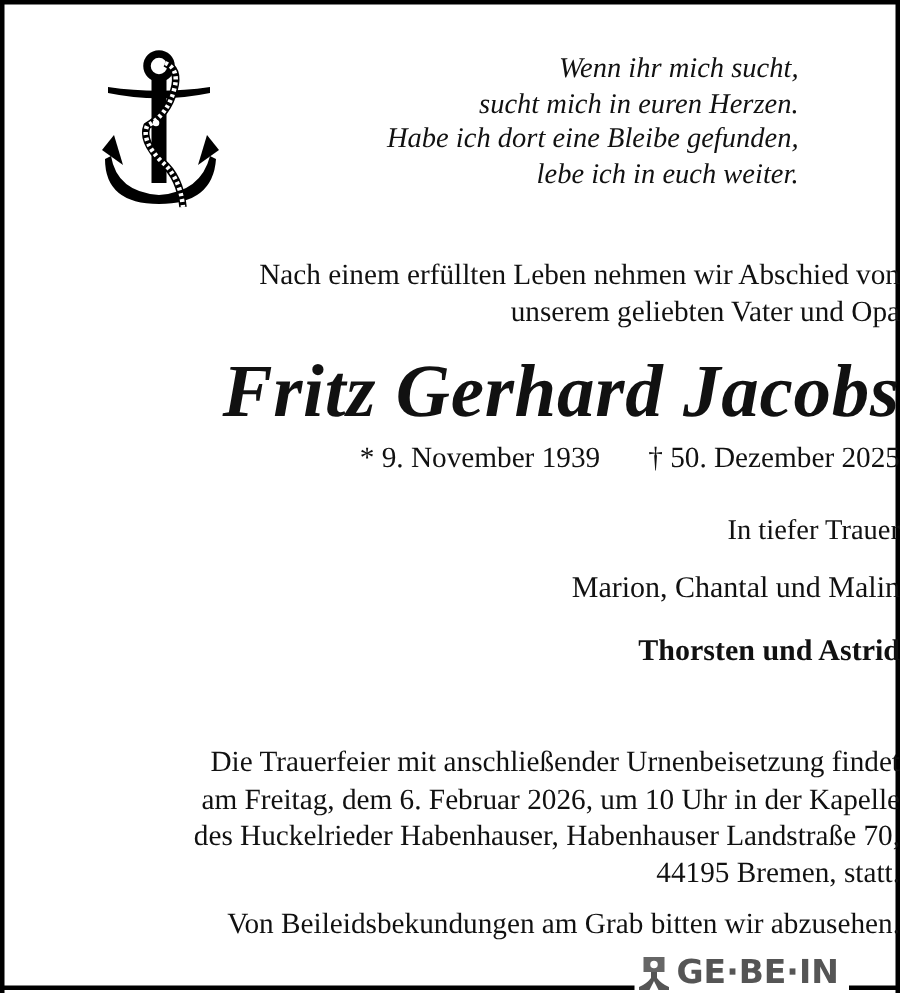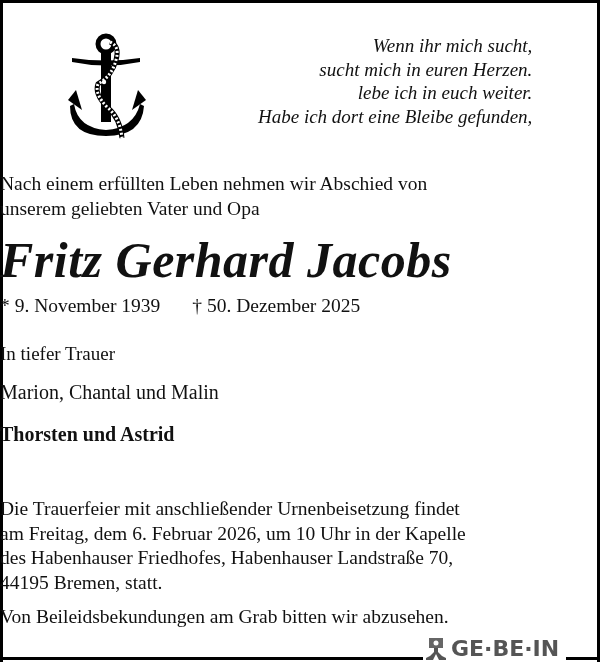--- a/index.html
+++ b/index.html
@@ -52,21 +52,21 @@
       line-height: 23.5px;
       color: #111;
       text-align: right;
     }
     .poem div { white-space: nowrap; }
 
     .center {
       position: absolute;
       left: 0;
       width: 600px;
-      text-align: left;
+      text-align: right;
       white-space: nowrap;
     }
     .intro {
       top: 171px;
       font-size: 19.5px;
       line-height: 25px;
     }
     .name {
       top: 228px;
       font-size: 50px;
@@ -152,22 +152,22 @@
   <path d="M78 68 L70 58 L64 78 Z" fill="#000"></path>
 
   <path d="M42 10 Q52 14 48 28 Q44 44 30 52 Q26 62 40 76 Q52 86 54 106" fill="none" stroke="#000" stroke-width="5"></path>
   <path d="M42 10 Q52 14 48 28 Q44 44 30 52 Q26 62 40 76 Q52 86 54 106" fill="none" stroke="#fff" stroke-width="3" stroke-dasharray="2 2"></path>
   <circle cx="36" cy="50" r="2.2" fill="#fff"></circle>
 </svg>
 
 <div class="poem">
   <div>Wenn ihr mich sucht,</div>
   <div>sucht mich in euren Herzen.</div>
+  <div>Habe ich dort eine Bleibe gefunden,</div>
   <div>lebe ich in euch weiter.</div>
-  <div>Habe ich dort eine Bleibe gefunden,</div>
 </div>
 
 <div class="center intro">
   <div>Nach einem erfüllten Leben nehmen wir Abschied von</div>
   <div>unserem geliebten Vater und Opa</div>
 </div>
 
 <div class="center name">Fritz Gerhard Jacobs</div>
 
 <div class="center dates">
@@ -178,21 +178,21 @@
 
 <div class="center fam1">Marion, Chantal und Malin</div>
 
 <div class="center fam2">
   <div>Thorsten und Astrid</div>
 </div>
 
 <div class="center ceremony">
   <div>Die Trauerfeier mit anschließender Urnenbeisetzung findet</div>
   <div>am Freitag, dem 6. Februar 2026, um 10 Uhr in der Kapelle</div>
-  <div>des Habenhauser Friedhofes, Habenhauser Landstraße 70,</div>
+  <div>des Huckelrieder Habenhauser, Habenhauser Landstraße 70,</div>
   <div>44195 Bremen, statt.</div>
 </div>
 
 <div class="center condolence">Von Beileidsbekundungen am Grab bitten wir abzusehen.</div>
 
 <div class="logo">
   <svg class="logo-icon" viewBox="0 0 22 22" xmlns="http://www.w3.org/2000/svg">
     <rect x="4" y="0" width="14" height="10" fill="#666"></rect>
     <circle cx="11" cy="5" r="2.5" fill="#fff"></circle>
     <path d="M9 10 L13 10 L13 14 Q16 18 21 20 L21 22 L14 22 Q12 18 11 16 Q10 18 8 22 L1 22 L1 20 Q6 18 9 14 Z" fill="#555"></path>

